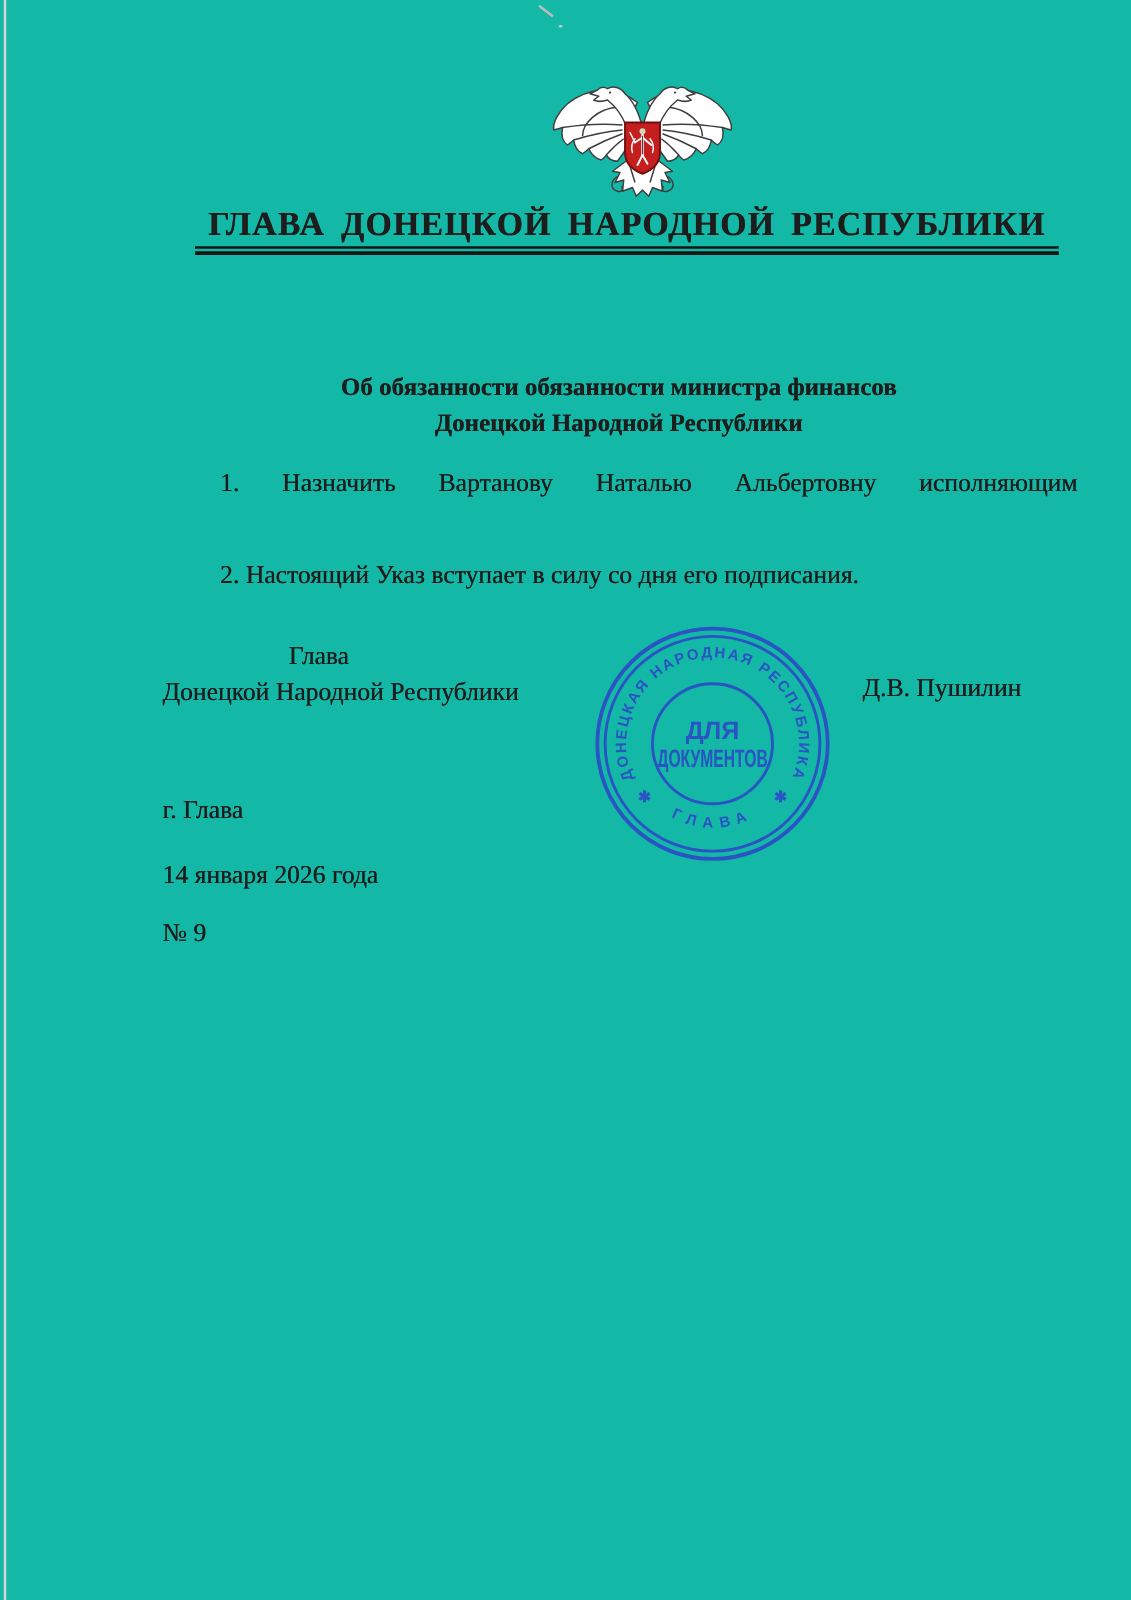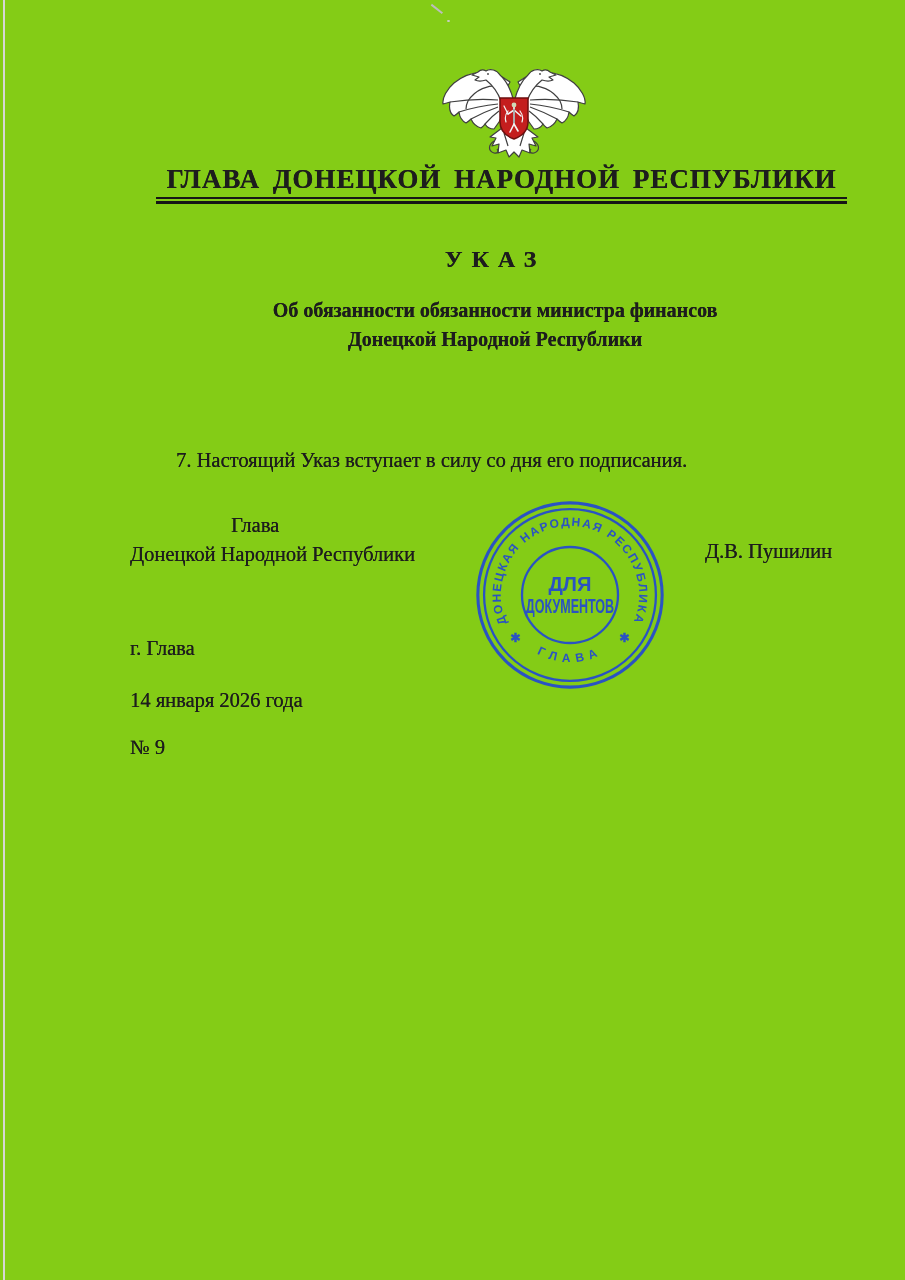--- a/index.html
+++ b/index.html
@@ -1,18 +1,18 @@
 <!DOCTYPE html>
 <html><head>
 <meta charset="utf-8">
 <style>
   html,body{margin:0;padding:0;}
   body{width:905px;height:1280px;background:#ffffff;position:relative;overflow:hidden;
        font-family:"Liberation Serif", serif;color:#1d1d1d;}
-  .page{position:absolute;inset:0;background:#84cc16;}
+  .page{position:absolute;inset:0;background:#14b8a6;}
   .scan-edge{position:absolute;left:3px;top:0;width:1.5px;height:1280px;background:#d6d6d6;}
   .speck1{position:absolute;left:430px;top:8px;width:14px;height:1.5px;background:#bdbdbd;transform:rotate(38deg);}
   .speck2{position:absolute;left:447px;top:20px;width:3px;height:2px;background:#cecece;border-radius:50%;}
 
   .emblem{position:absolute;left:438px;top:58px;width:152px;height:100px;}
 
   .org-title{position:absolute;left:155px;top:164px;width:693px;text-align:center;
              font-size:27px;font-weight:bold;letter-spacing:1px;word-spacing:5px;white-space:nowrap;
              text-shadow:0.3px 0 0 currentColor;}
   .double-rule{position:absolute;left:156px;top:197px;width:691px;height:2px;
@@ -25,21 +25,21 @@
 
   .body-text{position:absolute;left:130px;width:732px;font-size:20.5px;line-height:30px;
              text-shadow:0.25px 0 0 currentColor;}
   .p1{top:372px;}
   .p1 .jline{text-indent:46px;text-align:justify;text-align-last:justify;}
   .p2{top:445px;text-indent:46px;}
 
   .sig-pos{position:absolute;left:130px;top:511px;width:400px;font-size:20.5px;line-height:29px;
            text-shadow:0.25px 0 0 currentColor;}
   .sig-pos .l1{padding-left:101px;}
-  .sig-name{position:absolute;left:705px;top:540px;font-size:20.5px;white-space:nowrap;
+  .sig-name{position:absolute;left:690px;top:540px;font-size:20.5px;white-space:nowrap;
             text-shadow:0.25px 0 0 currentColor;}
 
   .stamp{position:absolute;left:474px;top:499px;width:192px;height:192px;}
 
   .city{position:absolute;left:130px;top:637px;font-size:20.5px;text-shadow:0.25px 0 0 currentColor;}
   .date{position:absolute;left:130px;top:689px;font-size:20.5px;text-shadow:0.25px 0 0 currentColor;}
   .number{position:absolute;left:130px;top:736px;font-size:20.5px;text-shadow:0.25px 0 0 currentColor;}
 
   .stamp text{font-family:"Liberation Sans", sans-serif;font-weight:bold;}
   .eagle path, .eagle line{vector-effect:non-scaling-stroke;}
@@ -87,29 +87,29 @@
       <path d="M70,53 Q66,58 68,64 M82,53 Q86,58 84,64" stroke-width="1.2"></path>
       <path d="M70,56 L66,48" stroke-width="1.2"></path>
       <path d="M76,66 L72,74 M76,66 L80,73" stroke-width="1.6"></path>
       <path d="M76,51 L76,65" stroke="#2a2a2a" stroke-width="0.7"></path>
     </g>
   </svg>
 
   <div class="org-title">ГЛАВА ДОНЕЦКОЙ НАРОДНОЙ РЕСПУБЛИКИ</div>
   <div class="double-rule"></div>
 
-  <div class="doc-type">УКАЗ</div>
   <div class="subject">
     <div>Об обязанности обязанности министра финансов</div>
     <div>Донецкой Народной Республики</div>
   </div>
 
   <div class="body-text p1">
+    <div class="jline">1. Назначить Вартанову Наталью Альбертовну исполняющим</div>
   </div>
-  <div class="body-text p2">7. Настоящий Указ вступает в силу со дня его подписания.</div>
+  <div class="body-text p2">2. Настоящий Указ вступает в силу со дня его подписания.</div>
 
   <div class="sig-pos">
     <div class="l1">Глава</div>
     <div>Донецкой Народной Республики</div>
   </div>
   <div class="sig-name">Д.В. Пушилин</div>
 
   <svg class="stamp" viewBox="0 0 200 200">
     <defs>
       <path id="arcTop" d="M 36.4,133.8 A 72,72 0 1 1 163.6,133.8" fill="none"></path>

